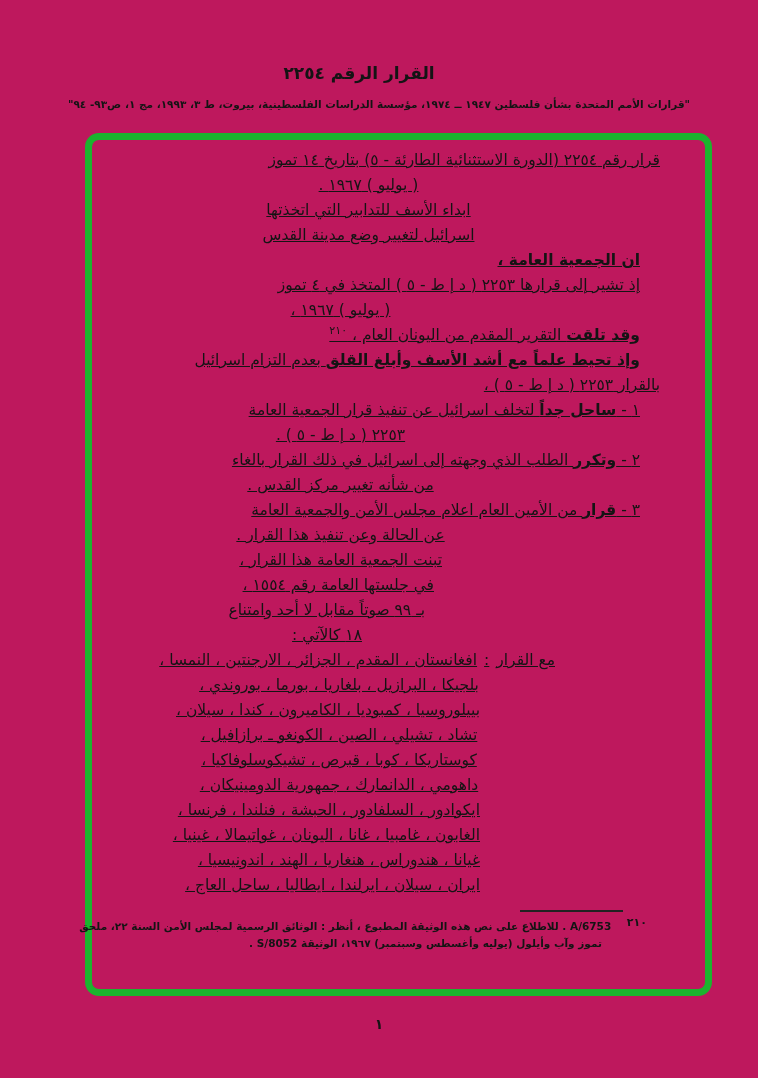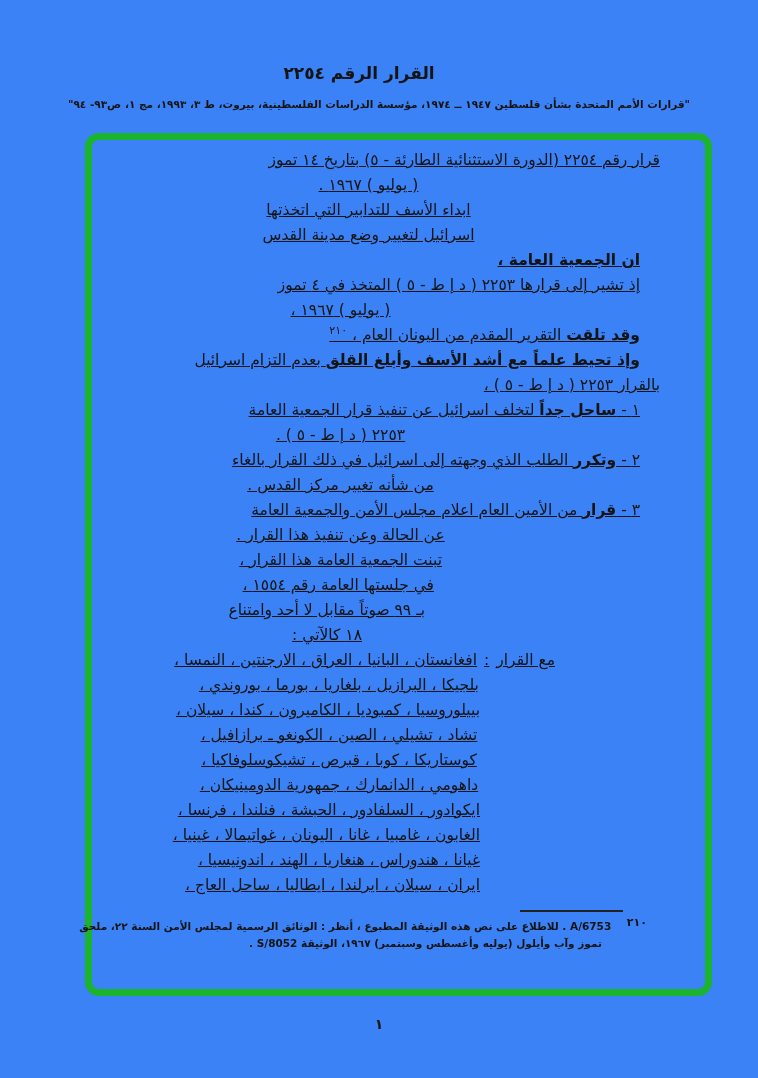--- a/index.html
+++ b/index.html
@@ -1,17 +1,17 @@
 <!DOCTYPE html>
 <html lang="ar"><head>
 <meta charset="utf-8">
 <style>
   html,body { margin:0; padding:0; background:#ffffff; }
   .page {
-    position:relative; width:758px; height:1078px; background:#3b82f6;
+    position:relative; width:758px; height:1078px; background:#be185d;
     font-family:"DejaVu Sans", sans-serif; color:#141414; overflow:hidden;
   }
   .doc-title {
     position:absolute; top:63px; left:0; right:40px; text-align:center;
     font-size:17px; font-weight:bold; direction:rtl;
   }
   .doc-source {
     position:absolute; top:98px; left:0; right:0; text-align:center;
     font-size:10.5px; font-weight:bold; direction:rtl; white-space:nowrap;
   }
@@ -76,21 +76,21 @@
       <div class="ln ccont">من شأنه تغيير مركز القدس .</div>
 
       <div class="ln indent"><span>٣ - </span><span class="b">قرار</span><span> من الأمين العام اعلام مجلس الأمن والجمعية العامة</span></div>
       <div class="ln ccont">عن الحالة وعن تنفيذ هذا القرار .</div>
 
       <div class="ln adopt1">تبنت الجمعية العامة هذا القرار ،</div>
       <div class="ln adopt2">في جلستها العامة رقم ١٥٥٤ ،</div>
       <div class="ln adopt3">بـ ٩٩ صوتاً مقابل لا أحد وامتناع</div>
       <div class="ln adopt4">١٨ كالآتي :</div>
 
-      <div class="ln vote-first"><span>مع القرار</span><span class="vote-sep">:</span><span>افغانستان ، البانيا ، العراق ، الارجنتين ، النمسا ،</span></div>
+      <div class="ln vote-first"><span>مع القرار</span><span class="vote-sep">:</span><span>افغانستان ، المقدم ، الجزائر ، الارجنتين ، النمسا ،</span></div>
       <div class="ln vote-cont">بلجيكا ، البرازيل ، بلغاريا ، بورما ، بوروندي ،</div>
       <div class="ln vote-cont">بييلوروسيا ، كمبوديا ، الكاميرون ، كندا ، سيلان ،</div>
       <div class="ln vote-cont">تشاد ، تشيلي ، الصين ، الكونغو ـ برازافيل ،</div>
       <div class="ln vote-cont">كوستاريكا ، كوبا ، قبرص ، تشيكوسلوفاكيا ،</div>
       <div class="ln vote-cont">داهومي ، الدانمارك ، جمهورية الدومينيكان ،</div>
       <div class="ln vote-cont">ايكوادور ، السلفادور ، الحبشة ، فنلندا ، فرنسا ،</div>
       <div class="ln vote-cont">الغابون ، غامبيا ، غانا ، اليونان ، غواتيمالا ، غينيا ،</div>
       <div class="ln vote-cont">غيانا ، هندوراس ، هنغاريا ، الهند ، اندونيسيا ،</div>
       <div class="ln vote-cont">ايران ، سيلان ، ايرلندا ، ايطاليا ، ساحل العاج ،</div>
 

